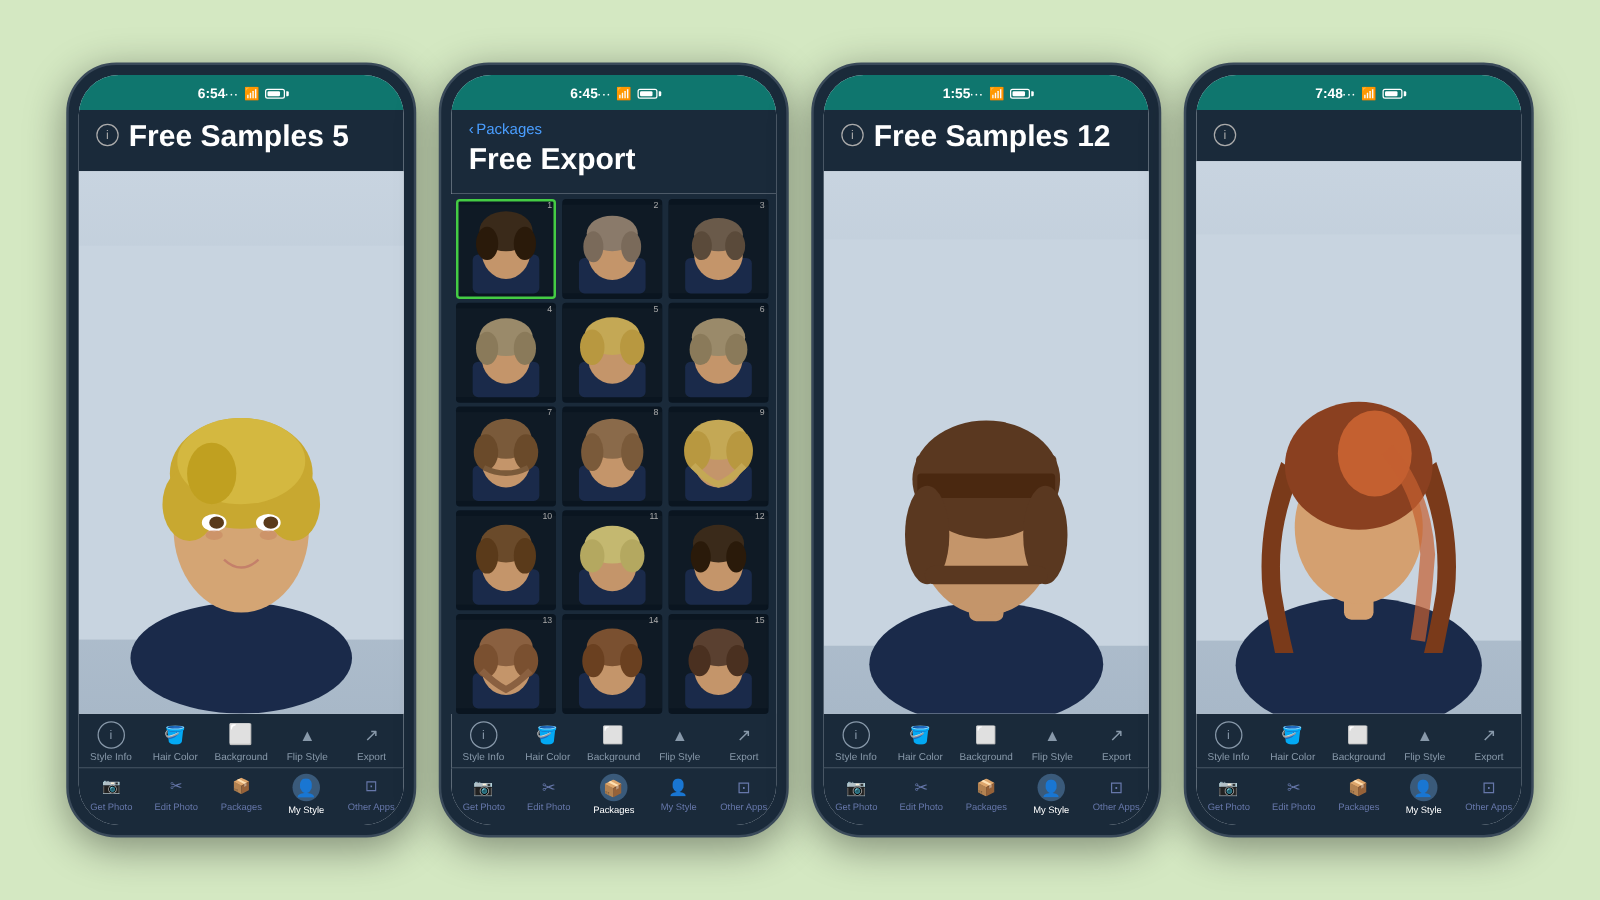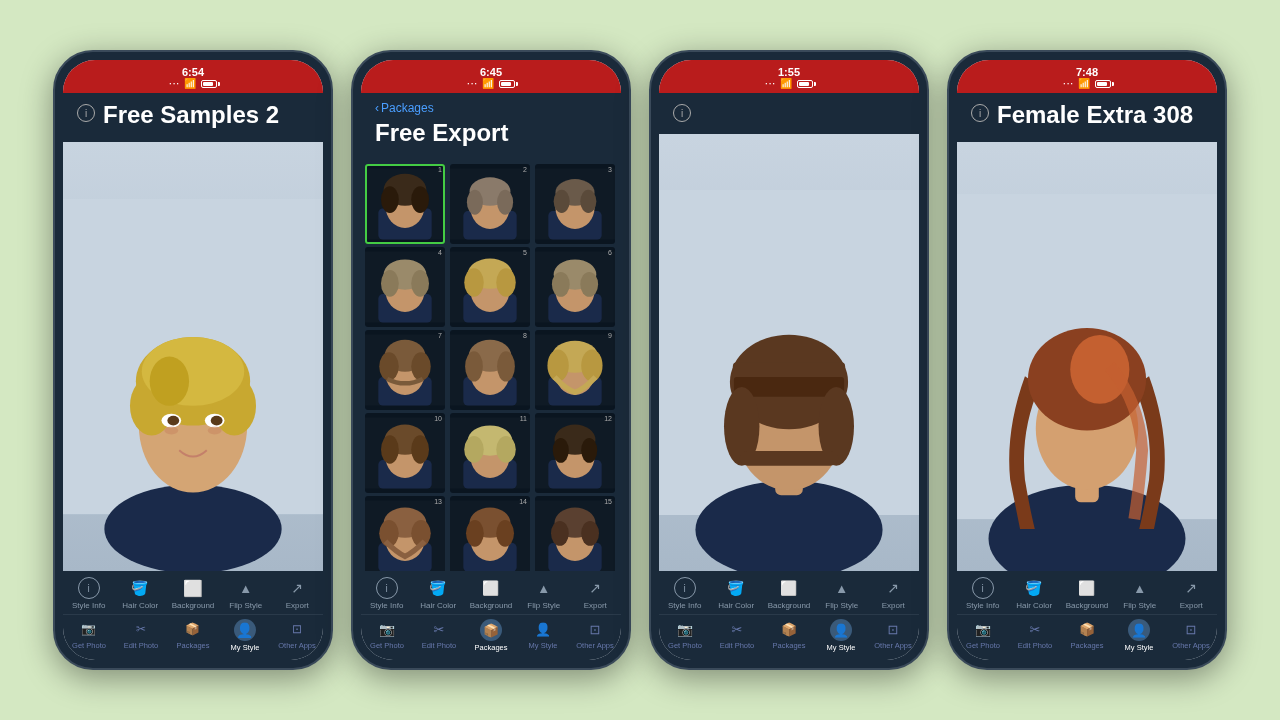--- a/index.html
+++ b/index.html
@@ -29,30 +29,29 @@
       flex: 1;
       background: #e8eef5;
       display: flex;
       flex-direction: column;
       margin: 8px;
       border-radius: 32px;
       overflow: hidden;
     }
     
     .status-bar {
-      background: #b91c1c;
+      background: #0f766e;
       color: white;
       display: flex;
-      justify-content: flex-end;
+      justify-content: center;
       align-items: center;
       padding: 6px 18px 4px;
       font-size: 11px;
       font-weight: 600;
       min-height: 28px;
-      flex-direction: column;
     }
     .status-icons { display: flex; gap: 4px; align-items: center; font-size: 10px; }
     
     .app-header {
       background: #1a2a3a;
       color: white;
       padding: 8px 14px 12px;
     }
     .header-back {
       color: #4a9eff;
@@ -212,21 +211,21 @@
             <span>📶</span>
             <div class="battery-icon">
                 <div class="battery-fill"></div>
               </div>
           </div>
         </div>
 
         <div class="app-header">
           <div class="header-info-row">
             <div class="info-icon">i</div>
-            <div class="app-title">Free Samples 2</div>
+            <div class="app-title">Free Samples 5</div>
           </div>
         </div>
 
         <div class="main-content" style="flex:1;background:linear-gradient(180deg,#c8d4e0 0%,#a8b8c8 100%);">
           <svg width="100%" height="100%" viewBox="0 0 264 320" preserveAspectRatio="xMidYMid meet">
 
             <rect width="264" height="320" fill="#c8d4e0"></rect>
 
             <ellipse cx="132" cy="335" rx="90" ry="45" fill="#1a2a4a"></ellipse>
 
@@ -559,20 +558,21 @@
             <span style="font-size:8px;letter-spacing:1px">···</span>
             <span>📶</span>
             <div class="battery-icon">
                 <div class="battery-fill"></div>
               </div>
           </div>
         </div>
         <div class="app-header">
           <div class="header-info-row">
             <div class="info-icon">i</div>
+            <div class="app-title">Free Samples 12</div>
           </div>
         </div>
         <div class="main-content" style="flex:1;background:linear-gradient(180deg,#c8d4e0 0%,#a8b8c8 100%);">
           <svg width="100%" height="100%" viewBox="0 0 264 330" preserveAspectRatio="xMidYMid meet">
             <rect width="264" height="330" fill="#c8d4e0"></rect>
             <ellipse cx="132" cy="345" rx="95" ry="50" fill="#1a2a4a"></ellipse>
             <rect x="118" y="270" width="28" height="40" fill="#c4956a" rx="6"></rect>
             <ellipse cx="132" cy="240" rx="55" ry="65" fill="#c4956a"></ellipse>
 
             <ellipse cx="132" cy="195" rx="60" ry="48" fill="#5a3820"></ellipse>
@@ -641,21 +641,20 @@
             <span style="font-size:8px;letter-spacing:1px">···</span>
             <span>📶</span>
             <div class="battery-icon">
                 <div class="battery-fill"></div>
               </div>
           </div>
         </div>
         <div class="app-header">
           <div class="header-info-row">
             <div class="info-icon">i</div>
-            <div class="app-title">Female Extra 308</div>
           </div>
         </div>
         <div class="main-content" style="flex:1;background:linear-gradient(180deg,#c8d4e0 0%,#a8b8c8 100%);">
           <svg width="100%" height="100%" viewBox="0 0 264 330" preserveAspectRatio="xMidYMid meet">
             <rect width="264" height="330" fill="#c8d4e0"></rect>
             <ellipse cx="132" cy="350" rx="100" ry="55" fill="#1a2a4a"></ellipse>
             <rect x="120" y="268" width="24" height="45" fill="#d4a070" rx="6"></rect>
             <ellipse cx="132" cy="238" rx="52" ry="62" fill="#d4a070"></ellipse>
 
             <path d="M180 195 Q200 240 195 290 Q190 320 185 340 L200 340 L210 290 Q215 240 195 185 Z" fill="#7a3a1a"></path>

